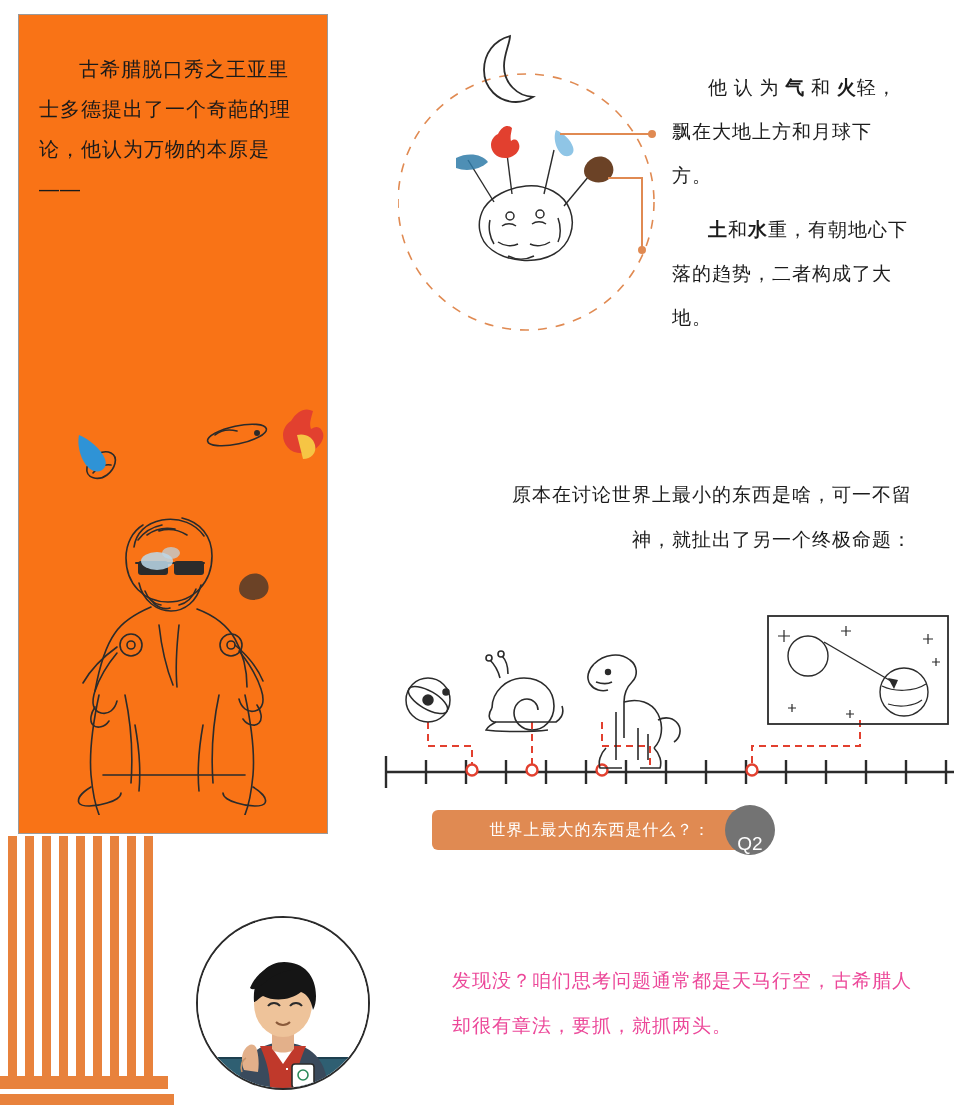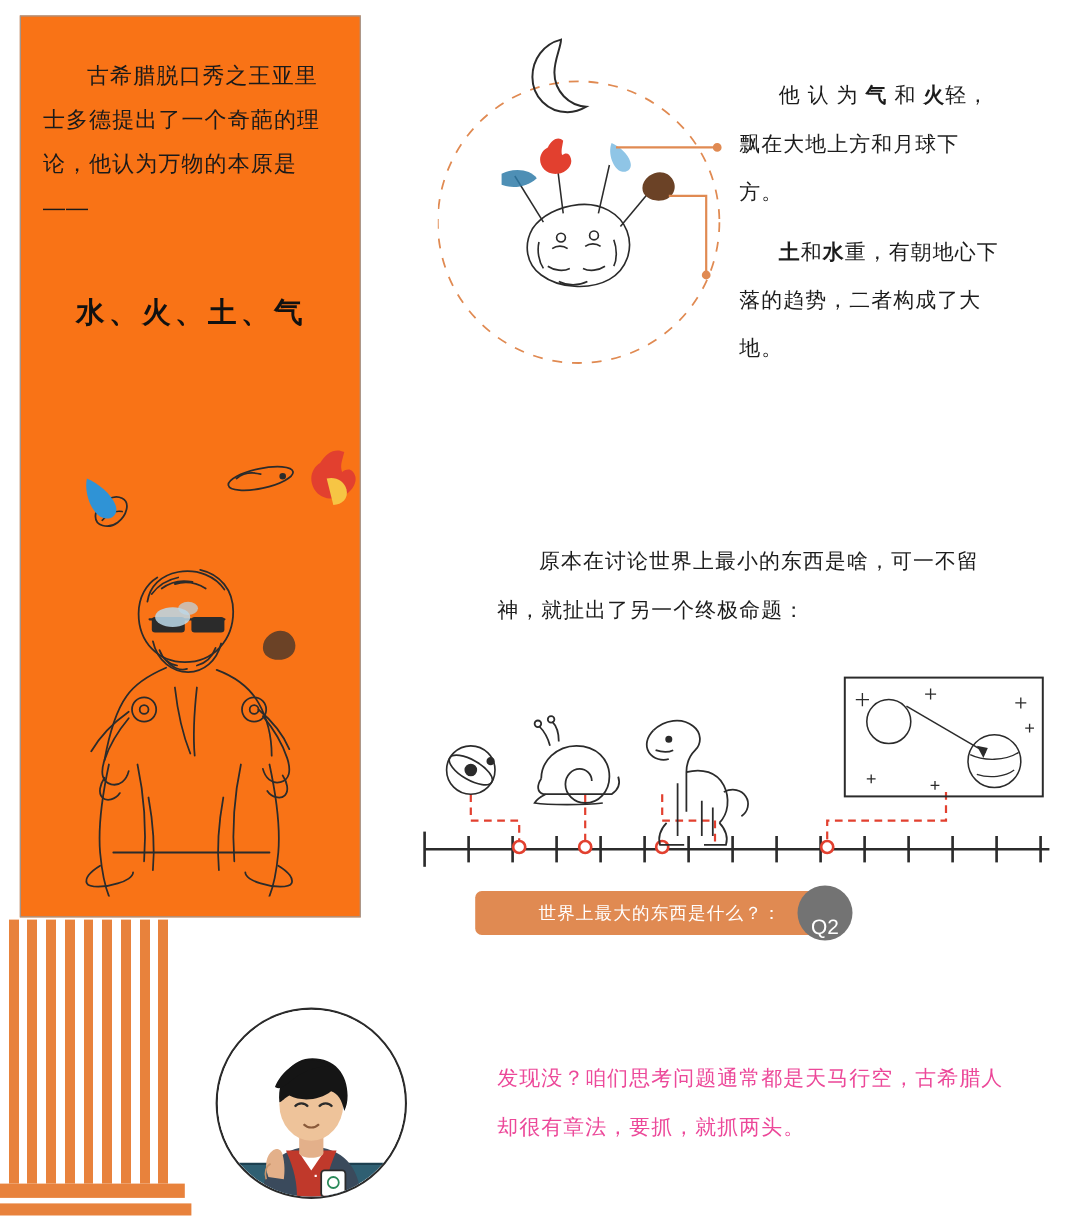--- a/index.html
+++ b/index.html
@@ -105,24 +105,25 @@
     height: 330px;
   }
 
   
   .rt-block {
     position: absolute;
     font-size: 19px;
     line-height: 44px;
     letter-spacing: 1px;
     color: #1c1c1c;
+    font-family: Liberation Serif, serif;
   }
   .rt-1 { left: 672px; top: 66px;  width: 236px; text-indent: 36px;}
   .rt-2 { left: 672px; top: 208px; width: 236px; text-indent: 36px;}
-  .rt-3 { left: 452px; top: 488px; width: 460px; text-indent: 38px; line-height: 45px;}
+  .rt-3 { left: 452px; top: 472px; width: 460px; text-indent: 38px; line-height: 45px; text-align: right;}
   .rt-4 {
     left: 452px; top: 958px; width: 470px;
     color: #ec4899; text-indent: 0px; line-height: 45px;
   }
   .bold { font-weight: bold; }
 
   
   .scale {
     position: absolute;
     left: 380px;
@@ -177,21 +178,20 @@
 <body>
 
 <div class="pillar">
   <div class="flutes"></div>
   <div class="base1"></div>
   <div class="base2"></div>
 </div>
 
 <div class="panel">
   <div class="panel-text">古希腊脱口秀之王亚里士多德提出了一个奇葩的理论，他认为万物的本原是——</div>
-  <div class="panel-elements">水、火、土、气</div>
 
   <svg class="philosopher" viewBox="0 0 290 420">
     <g fill="none" stroke="#2b2b2b" stroke-width="1.6" stroke-linecap="round" stroke-linejoin="round">
 
       <ellipse cx="198" cy="40" rx="30" ry="9" transform="rotate(-12 198 40)"></ellipse>
       <path d="M176 40c6-5 14-6 22-4"></path>
       <circle cx="218" cy="38" r="2.2" fill="#2b2b2b"></circle>
       <path d="M48 72c6-12 16-18 24-14s4 16-4 22-22 4-20-8z"></path>
       <path d="M54 78c5-6 12-9 18-8"></path>
 

